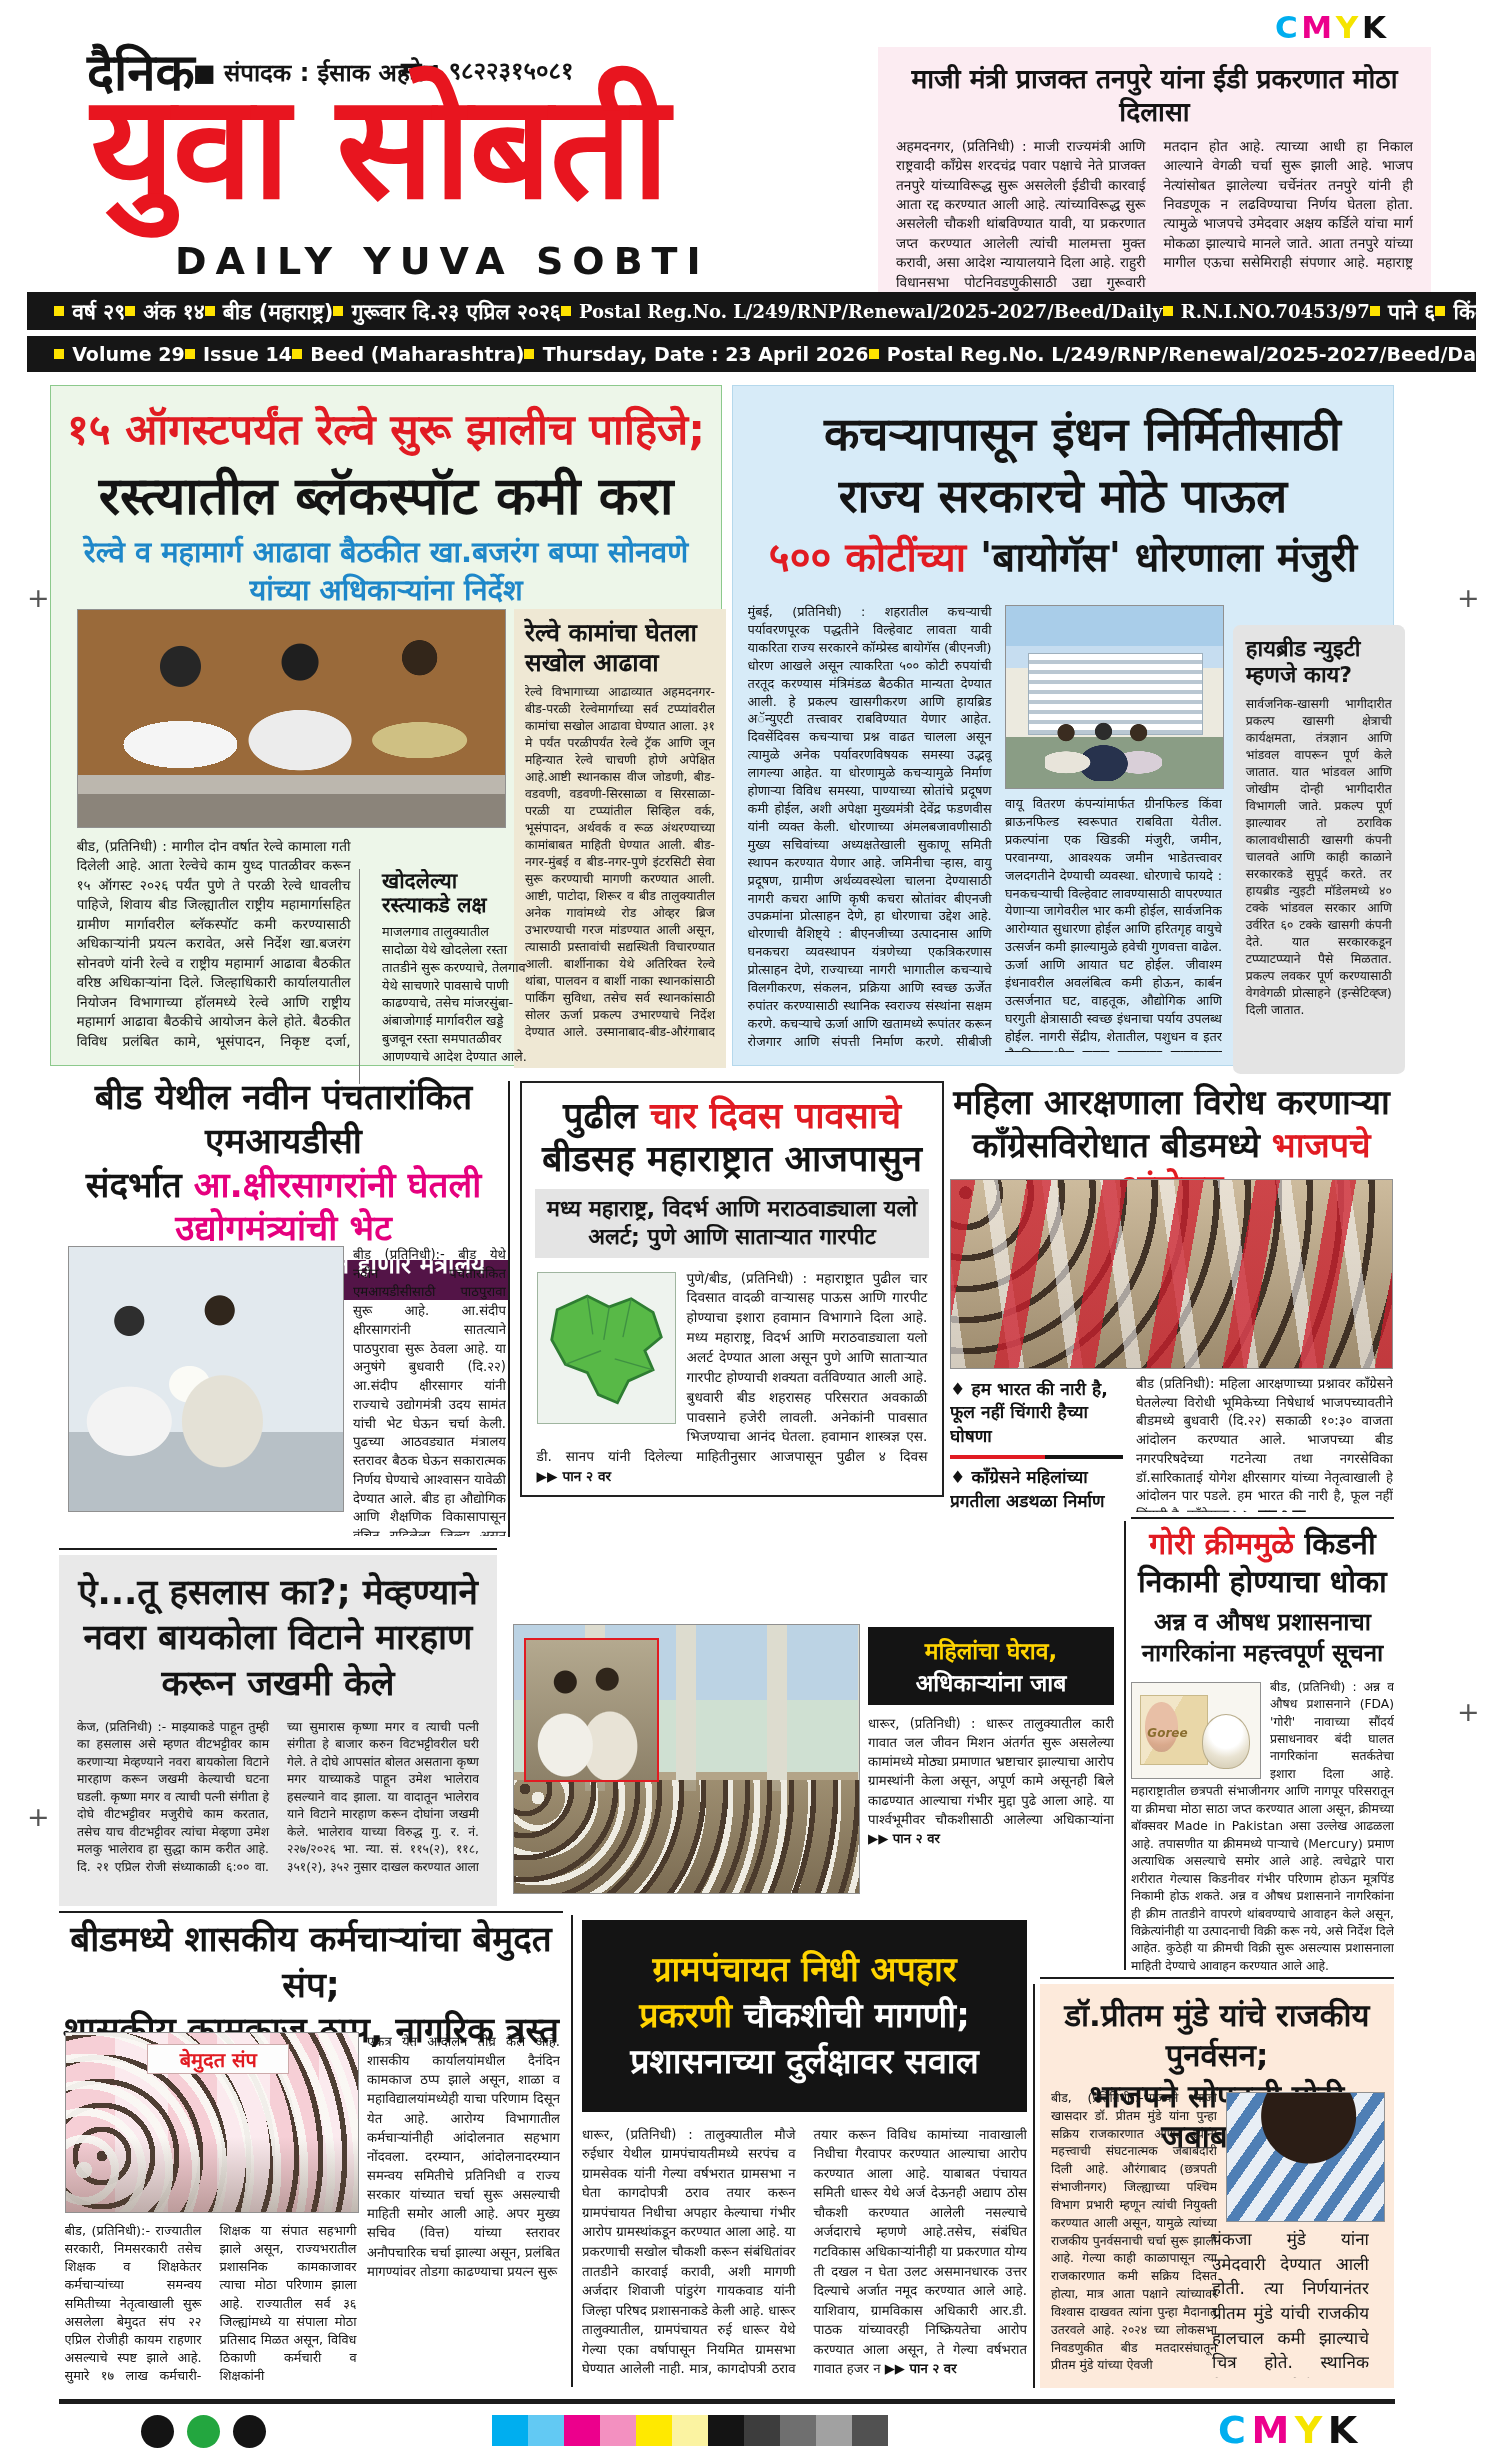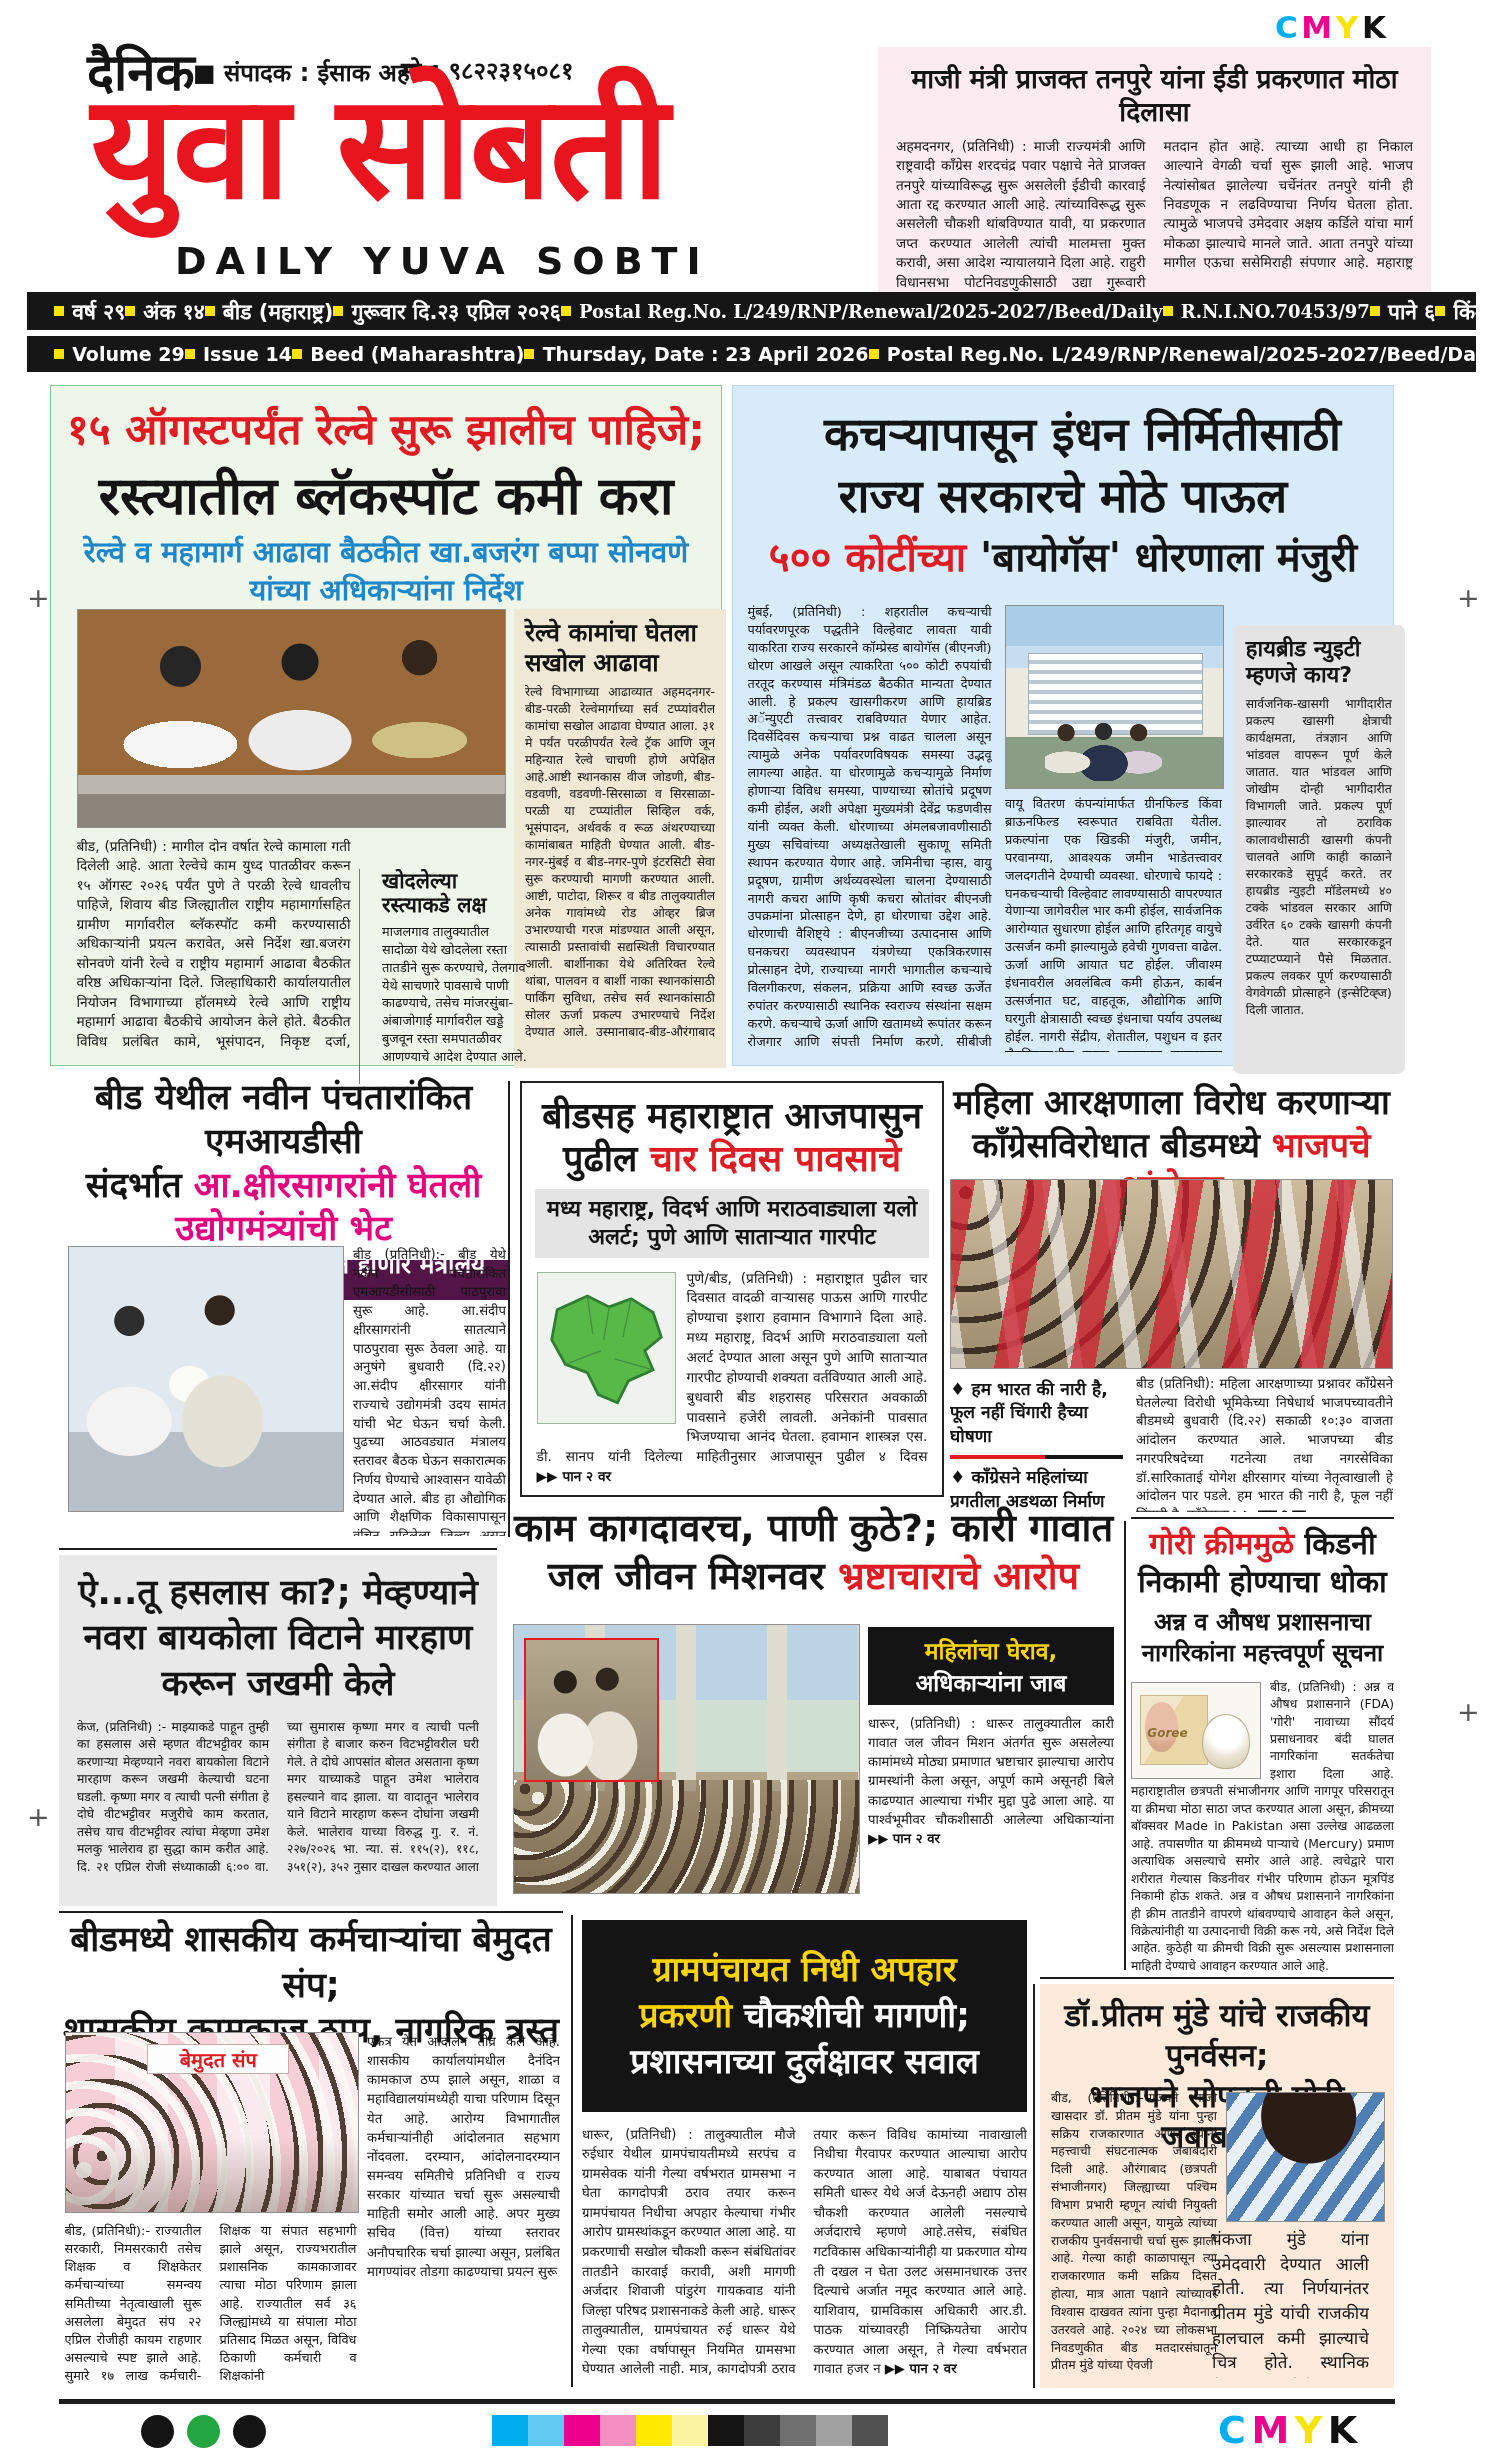--- a/index.html
+++ b/index.html
@@ -214,26 +214,26 @@
     <div class="purple-banner" style="margin:9px 0 0 123px;height:40px;font-size:24.6px;">पुढच्या आठवड्यात होणार मंत्रालय स्तरावर बैठक</div>
     <div class="photo ph-midc" style="left:9px;top:170px;width:274px;height:264px;"></div>
     <div class="abs jst" style="left:294px;top:170px;width:153px;height:290px;font-size:13.2px;line-height:1.42;overflow:hidden;">
       <span>बीड (प्रतिनिधी):- बीड येथे नवीन पंचतारांकित एमआयडीसीसाठी पाठपुरावा सुरू आहे. आ.संदीप क्षीरसागरांनी सातत्याने पाठपुरावा सुरू ठेवला आहे. या अनुषंगे बुधवारी (दि.२२) आ.संदीप क्षीरसागर यांनी राज्याचे उद्योगमंत्री उदय सामंत यांची भेट घेऊन चर्चा केली. पुढच्या आठवड्यात मंत्रालय स्तरावर बैठक घेऊन सकारात्मक निर्णय घेण्याचे आश्वासन यावेळी देण्यात आले. बीड हा औद्योगिक आणि शैक्षणिक विकासापासून वंचित राहिलेला जिल्हा असून येथील तरुणांना रोजगारासाठी बीड जिल्ह्यात विकास करण्यासाठी बीडमध्ये पंचतारांकित एमआयडीसी होणे ही अत्यावश्यक बाब आहे.</span>
       
     </div>
   </div>
 
   <div class="abs" style="left:520px;top:1081px;width:420px;height:412px;border:2.3px solid #222;background:#fff;overflow:hidden;">
     <div class="b ctr" style="font-size:36px;line-height:1.2;margin-top:11px;">
-      <div>बीडसह महाराष्ट्रात आजपासुन</div>
       <div>
         <span>पुढील</span>
         <span> </span>
         <span class="red">चार दिवस पावसाचे</span>
       </div>
+      <div>बीडसह महाराष्ट्रात आजपासुन</div>
     </div>
     <div class="grey-sub ctr" style="margin:9px 12.8px 0 12.8px;padding:5.5px 7.3px;font-size:22px;line-height:1.3;">मध्य महाराष्ट्र, विदर्भ आणि मराठवाड्याला यलो अलर्ट; पुणे आणि साताऱ्यात गारपीट</div>
     <div class="jst" style="margin:11px 14.6px 0 14.6px;font-size:13.7px;line-height:1.45;">
       <svg viewBox="0 0 100 100" style="float:left;width:137px;height:150px;margin:3.6px 11px 3.6px 0;background:#eef3ee;border:0.9px solid #9fb59f;">
         <path d="M14 22 L36 12 L52 20 L68 14 L84 24 L90 42 L78 52 L84 66 L66 74 L58 90 L44 84 L36 68 L20 62 L10 44 Z" fill="#58b947" stroke="#2e7d32" stroke-width="2"></path>
         <path d="M36 12 L40 40 M52 20 L48 44 M68 14 L62 42 M20 62 L46 52 M84 66 L56 58" stroke="#3f9142" stroke-width="1" fill="none"></path>
       </svg>
       <span>पुणे/बीड, (प्रतिनिधी) : महाराष्ट्रात पुढील चार दिवसात वादळी वाऱ्यासह पाऊस आणि गारपीट होण्याचा इशारा हवामान विभागाने दिला आहे. मध्य महाराष्ट्र, विदर्भ आणि मराठवाड्याला यलो अलर्ट देण्यात आला असून पुणे आणि साताऱ्यात गारपीट होण्याची शक्यता वर्तविण्यात आली आहे. बुधवारी बीड शहरासह परिसरात अवकाळी पावसाने हजेरी लावली. अनेकांनी पावसात भिजण्याचा आनंद घेतला. हवामान शास्त्रज्ञ एस. डी. सानप यांनी दिलेल्या माहितीनुसार आजपासून पुढील ४ दिवस</span>
       <b class="mk">▶▶ पान २ वर</b>
     </div>
@@ -265,28 +265,20 @@
   <div class="rule" style="left:508px;top:1081px;width:1.8px;height:456px;"></div>
   <div class="rule" style="left:1124px;top:1521px;width:1.8px;height:449px;"></div>
   <div class="rule" style="left:1131px;top:1517px;width:263px;height:1.8px;"></div>
 
   <div class="abs greybox" style="left:59px;top:1555px;width:438px;height:351px;overflow:hidden;">
     <div class="b ctr" style="font-size:35px;line-height:1.3;margin:14.6px 16.4px 0 16.4px;">ऐ...तू हसलास का?; मेव्हण्याने नवरा बायकोला विटाने मारहाण करून जखमी केले</div>
     <div class="cols2 jst" style="margin:12.8px 18px 0 18px;font-size:12.3px;line-height:1.42;height:164px;overflow:hidden;">केज, (प्रतिनिधी) :- माझ्याकडे पाहून तुम्ही का हसलास असे म्हणत वीटभट्टीवर काम करणाऱ्या मेव्हण्याने नवरा बायकोला विटाने मारहाण करून जखमी केल्याची घटना घडली. कृष्णा मगर व त्याची पत्नी संगीता हे दोघे वीटभट्टीवर मजुरीचे काम करतात, तसेच याच वीटभट्टीवर त्यांचा मेव्हणा उमेश मलकु भालेराव हा सुद्धा काम करीत आहे. दि. २१ एप्रिल रोजी संध्याकाळी ६:०० वा. च्या सुमारास कृष्णा मगर व त्याची पत्नी संगीता हे बाजार करुन विटभट्टीवरील घरी गेले. ते दोघे आपसांत बोलत असताना कृष्ण मगर याच्याकडे पाहून उमेश भालेराव हसल्याने वाद झाला. या वादातून भालेराव याने विटाने मारहाण करून दोघांना जखमी केले. भालेराव याच्या विरुद्ध गु. र. नं. २२७/२०२६ भा. न्या. सं. ११५(२), ११८, ३५१(२), ३५२ नुसार दाखल करण्यात आला आहे. पोलिस हेडकॉन्स्टेबल महावीर सोनवणे हे पुढील तपास करीत आहेत.</div>
   </div>
 
   <div class="abs" style="left:509px;top:1505px;width:609px;height:392px;overflow:hidden;">
-    <div class="b ctr" style="font-size:38px;line-height:1.25;">
-      <div>काम कागदावरच, पाणी कुठे?; कारी गावात</div>
-      <div>
-        <span>जल जीवन मिशनवर</span>
-        <span> </span>
-        <span class="red">भ्रष्टाचाराचे आरोप</span>
-      </div>
-    </div>
     <div class="photo ph-tank" style="left:3.6px;top:119px;width:345px;height:268px;">
       <div class="pillars"></div>
       <div class="crowd"></div>
       <div class="inset"></div>
     </div>
     <div class="abs" style="left:359px;top:122px;width:246px;">
       <div class="blackbox" style="height:78px;font-size:23px;font-weight:bold;">
         <span class="yellow">महिलांचा घेराव,</span>
         <span>अधिकाऱ्यांना जाब</span>
       </div>

